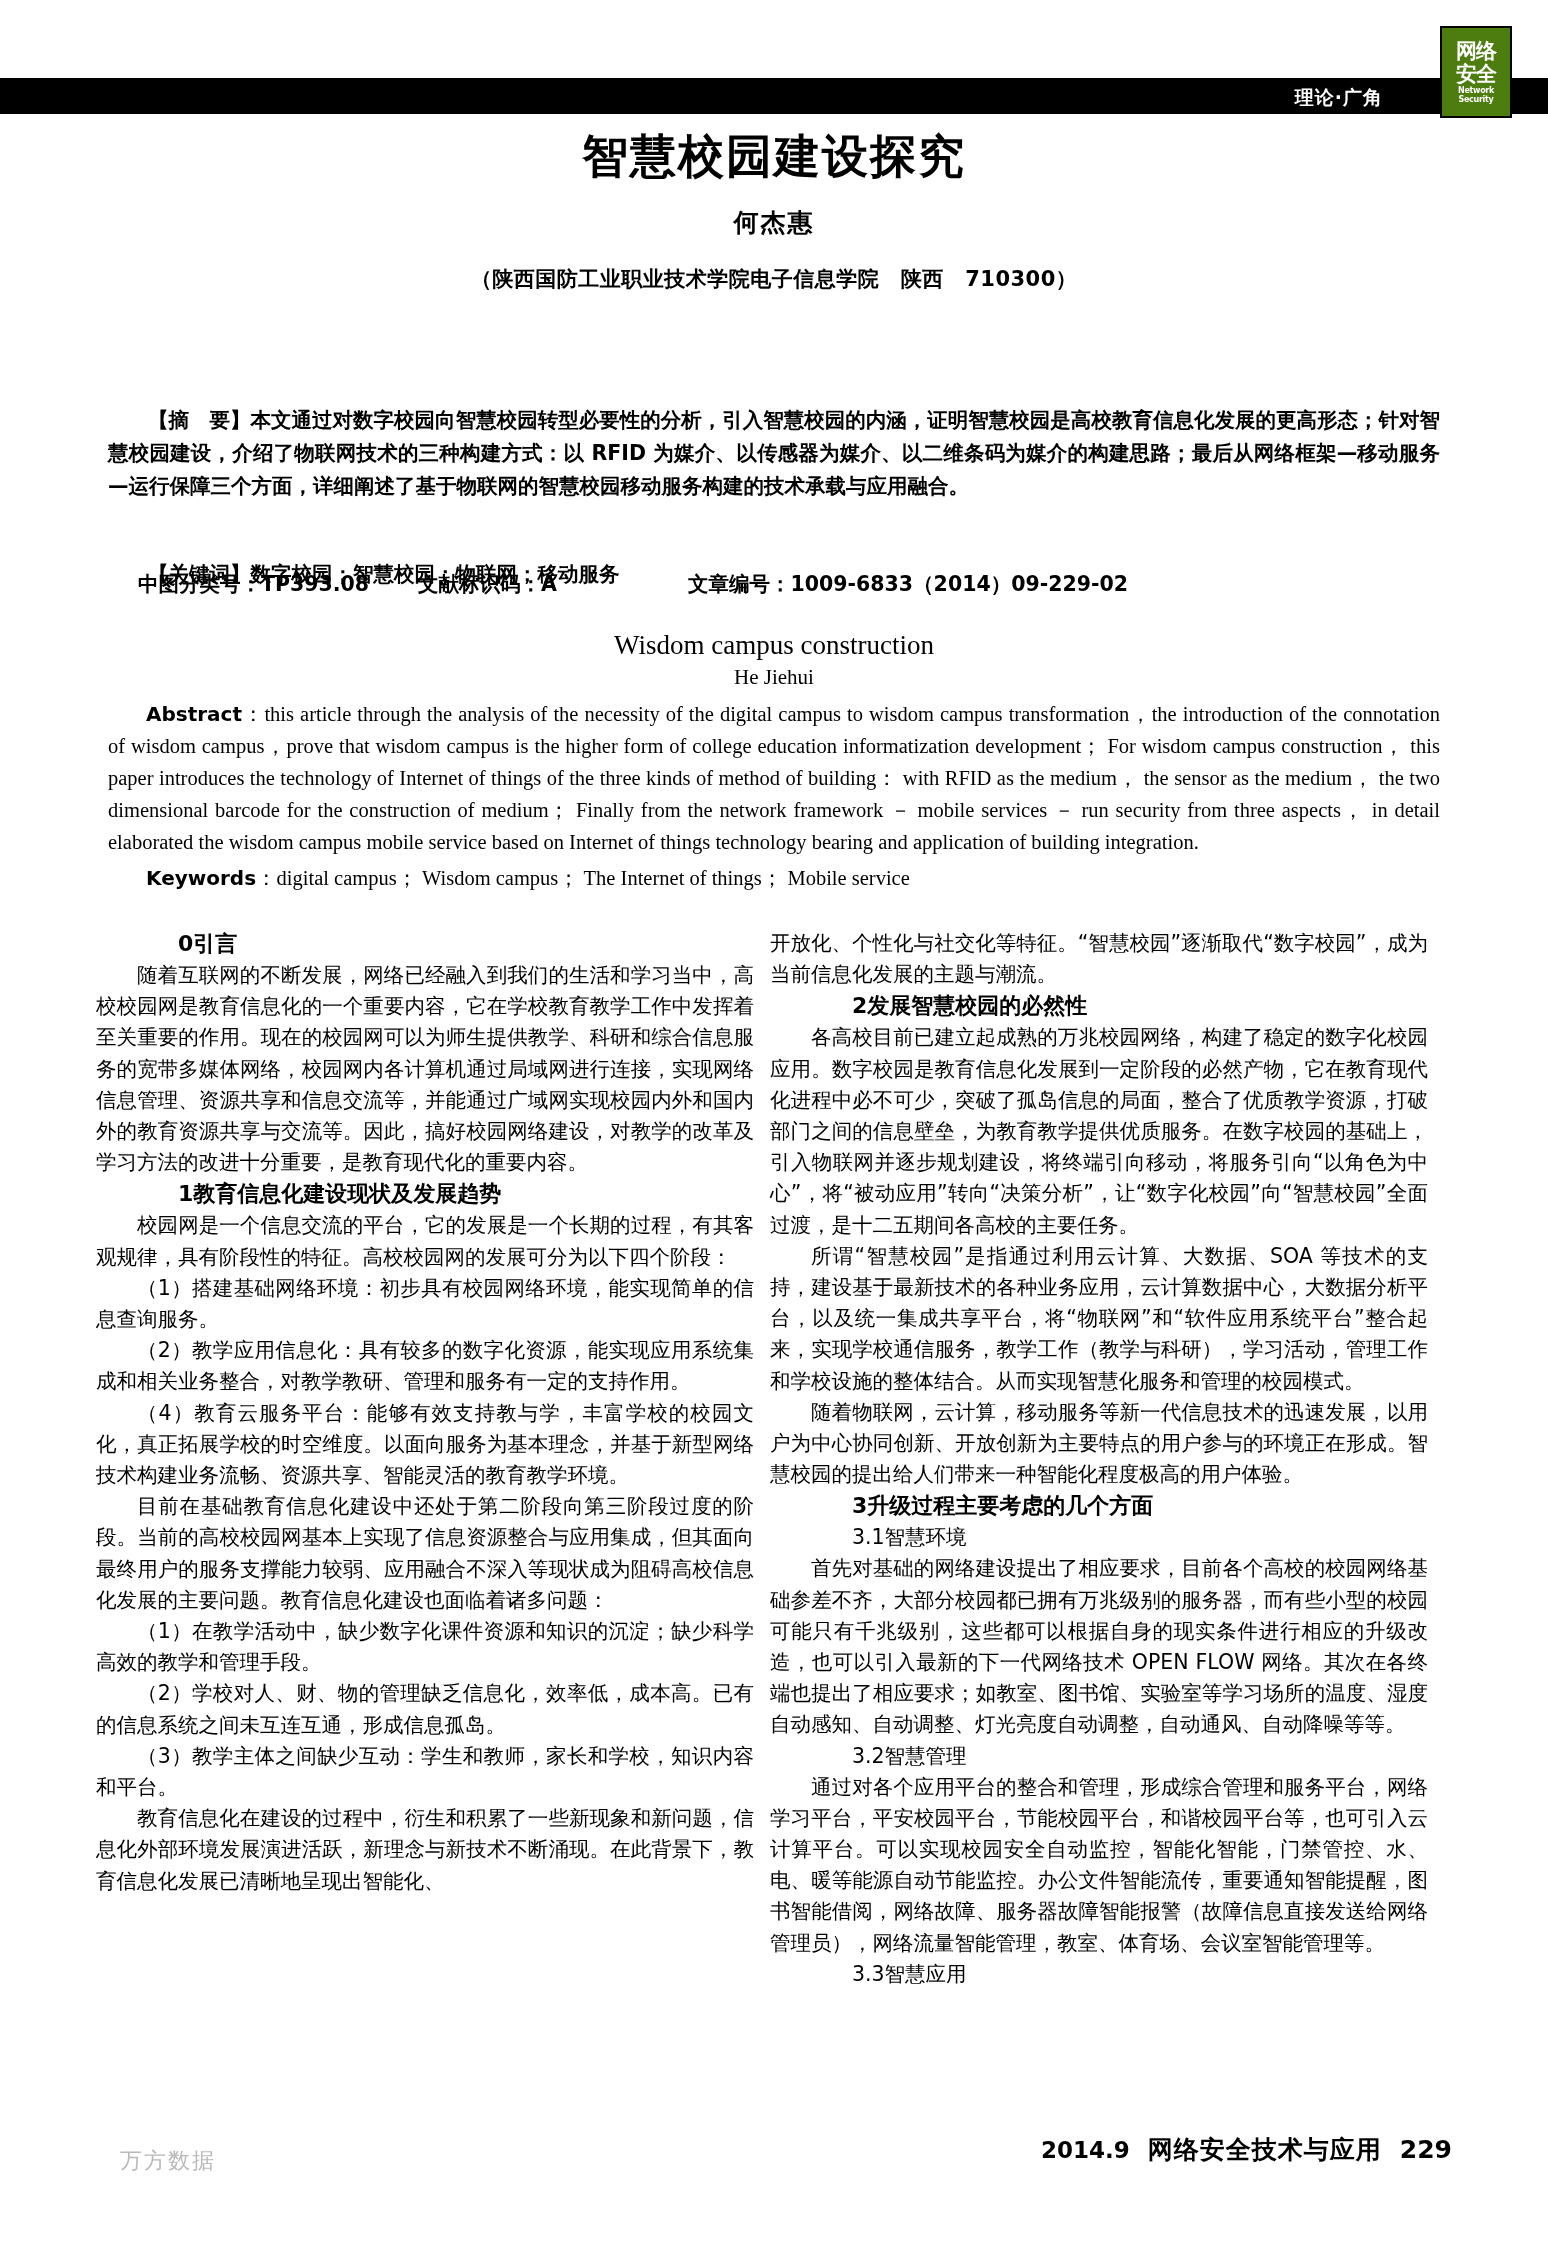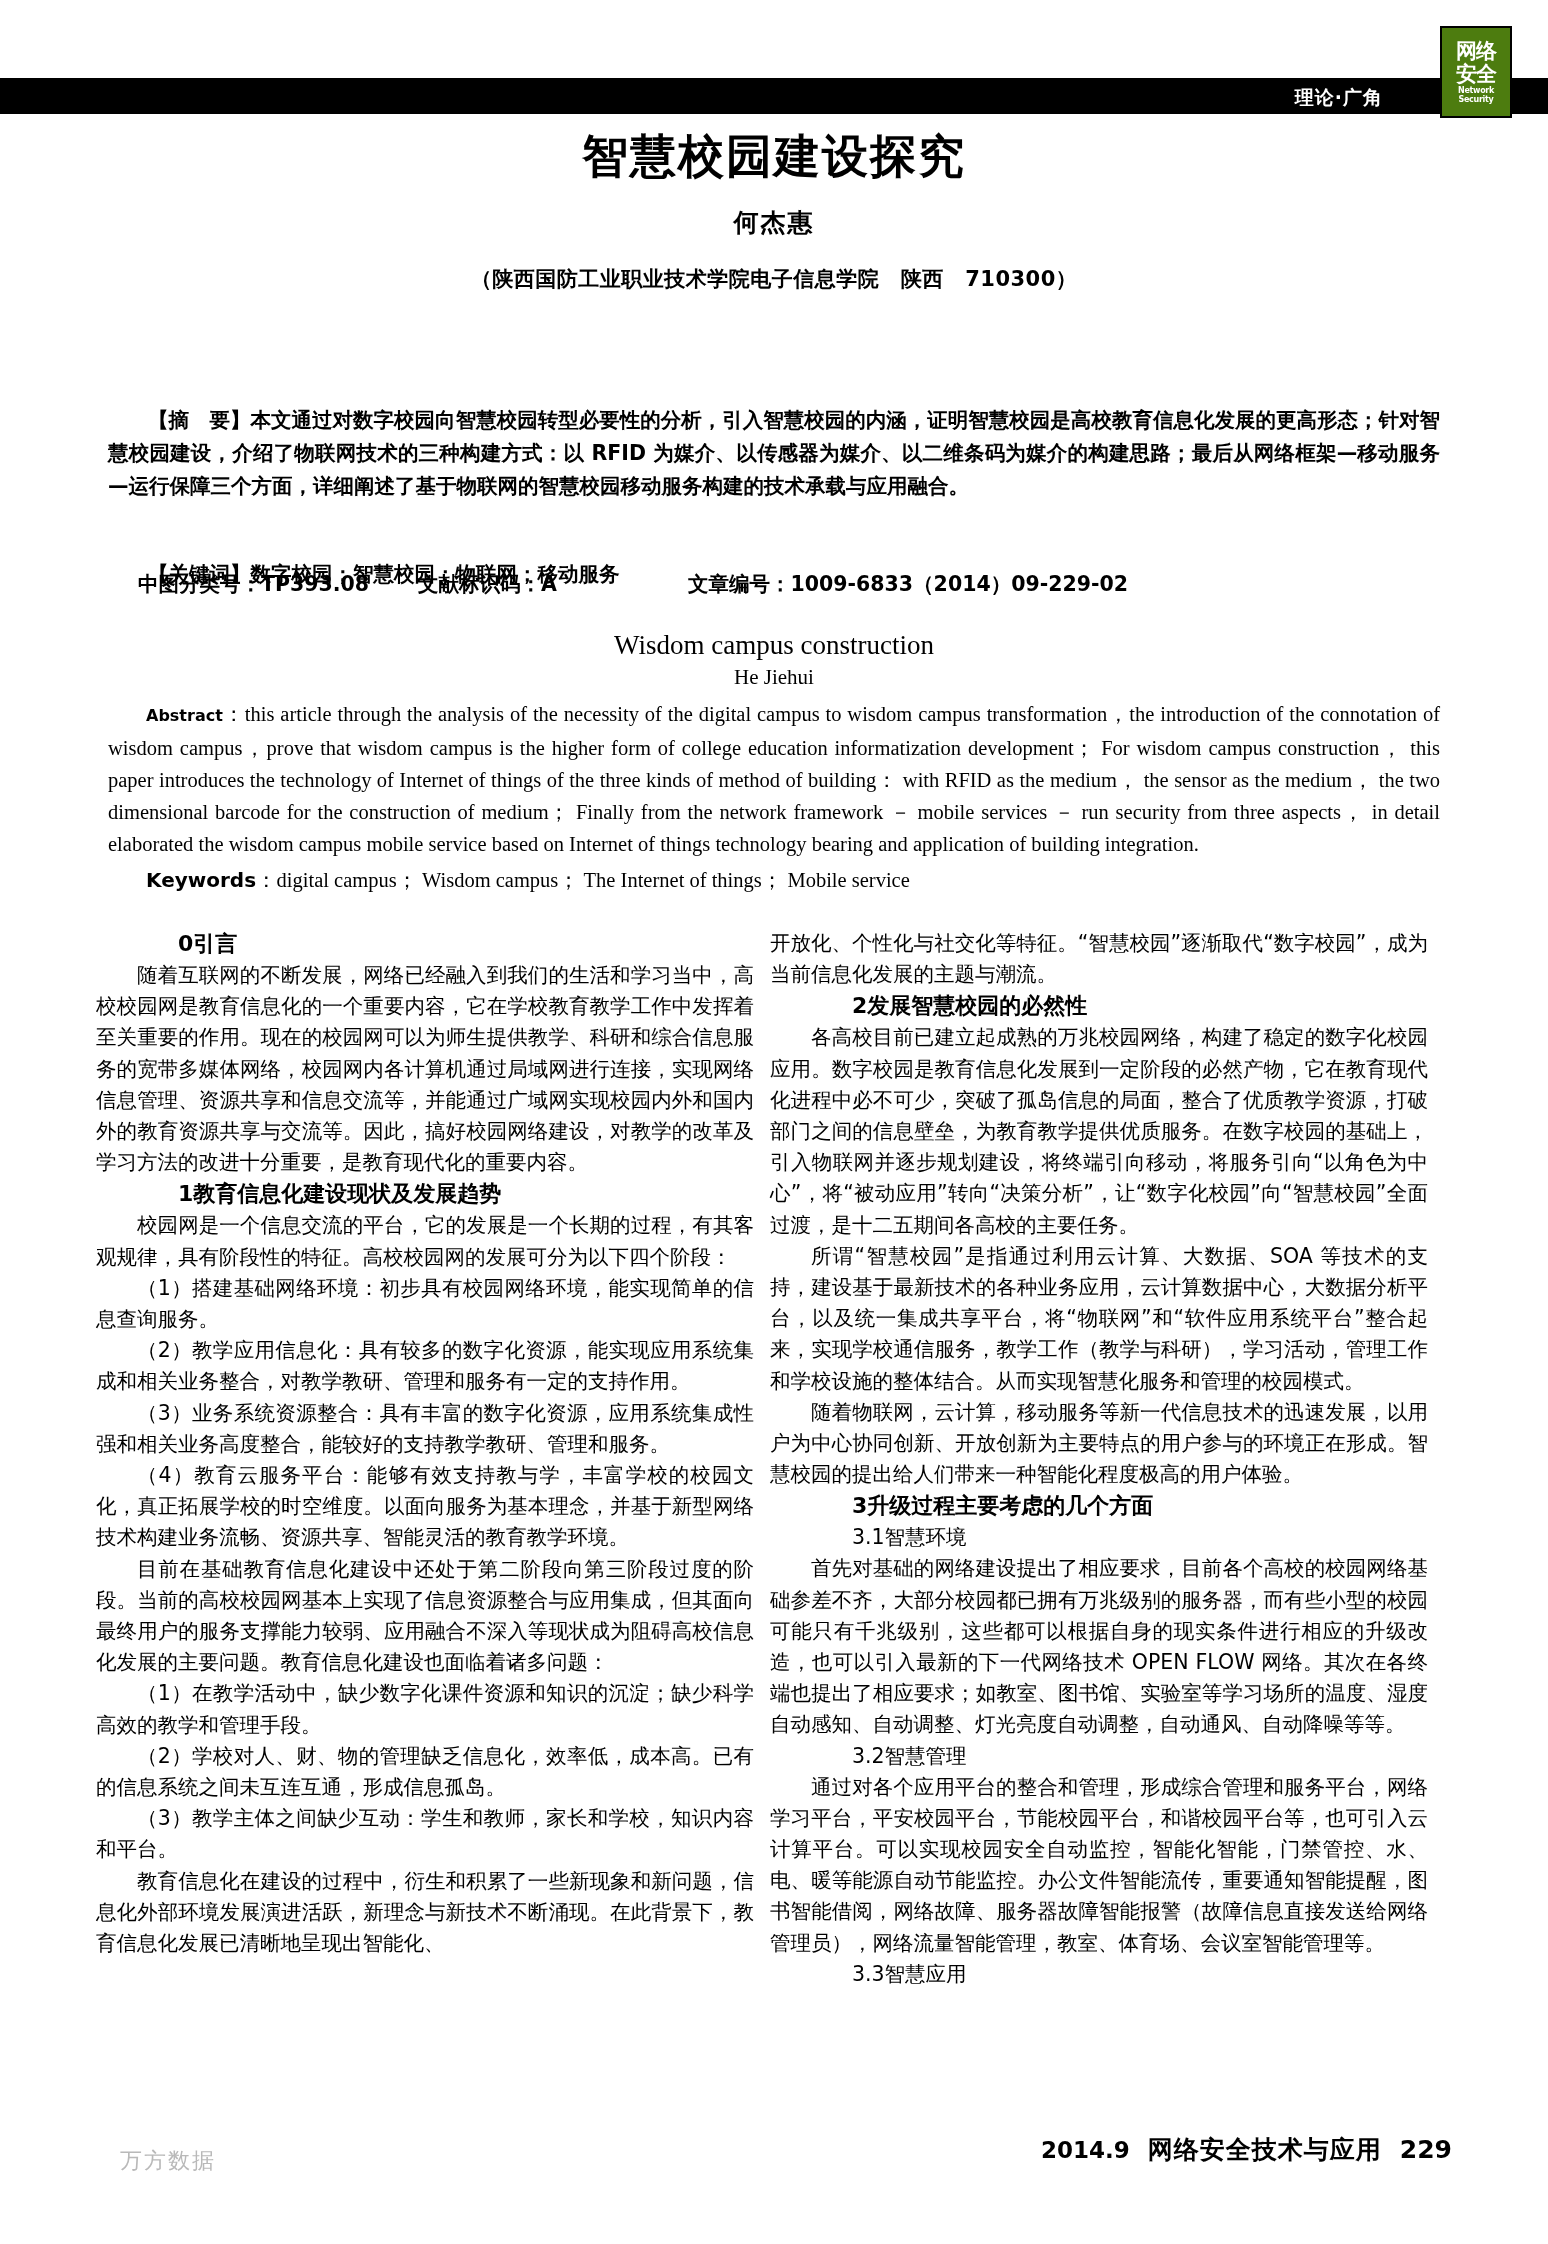--- a/index.html
+++ b/index.html
@@ -168,21 +168,21 @@
     line-height: 30px;
   }
   .en-abstract {
     margin-top: 6px;
     font-family: "Liberation Serif", serif;
     font-size: 20.5px;
     line-height: 32px;
     text-align: justify;
     text-indent: 38px;
   }
-  .en-abstract b { font-family: "DejaVu Sans", sans-serif; font-size: 16px; }
+  .en-abstract b { font-family: "DejaVu Sans", sans-serif; font-size: 20px; }
   .en-keywords {
     margin-top: 4px;
     font-family: "Liberation Serif", serif;
     font-size: 20.5px;
     line-height: 32px;
     text-indent: 38px;
   }
   .en-keywords b { font-family: "DejaVu Sans", sans-serif; font-size: 20px; }
 
   
@@ -289,21 +289,20 @@
 
   <div class="body-cols">
 
     <div class="col">
       <p class="sec-h"><span class="num">0</span><span>引言</span></p>
       <p>随着互联网的不断发展，网络已经融入到我们的生活和学习当中，高校校园网是教育信息化的一个重要内容，它在学校教育教学工作中发挥着至关重要的作用。现在的校园网可以为师生提供教学、科研和综合信息服务的宽带多媒体网络，校园网内各计算机通过局域网进行连接，实现网络信息管理、资源共享和信息交流等，并能通过广域网实现校园内外和国内外的教育资源共享与交流等。因此，搞好校园网络建设，对教学的改革及学习方法的改进十分重要，是教育现代化的重要内容。</p>
       <p class="sec-h"><span class="num">1</span><span>教育信息化建设现状及发展趋势</span></p>
       <p>校园网是一个信息交流的平台，它的发展是一个长期的过程，有其客观规律，具有阶段性的特征。高校校园网的发展可分为以下四个阶段：</p>
       <p>（1）搭建基础网络环境：初步具有校园网络环境，能实现简单的信息查询服务。</p>
       <p>（2）教学应用信息化：具有较多的数字化资源，能实现应用系统集成和相关业务整合，对教学教研、管理和服务有一定的支持作用。</p>
-      <p>（3）业务系统资源整合：具有丰富的数字化资源，应用系统集成性强和相关业务高度整合，能较好的支持教学教研、管理和服务。</p>
       <p>（4）教育云服务平台：能够有效支持教与学，丰富学校的校园文化，真正拓展学校的时空维度。以面向服务为基本理念，并基于新型网络技术构建业务流畅、资源共享、智能灵活的教育教学环境。</p>
       <p>目前在基础教育信息化建设中还处于第二阶段向第三阶段过度的阶段。当前的高校校园网基本上实现了信息资源整合与应用集成，但其面向最终用户的服务支撑能力较弱、应用融合不深入等现状成为阻碍高校信息化发展的主要问题。教育信息化建设也面临着诸多问题：</p>
       <p>（1）在教学活动中，缺少数字化课件资源和知识的沉淀；缺少科学高效的教学和管理手段。</p>
       <p>（2）学校对人、财、物的管理缺乏信息化，效率低，成本高。已有的信息系统之间未互连互通，形成信息孤岛。</p>
       <p>（3）教学主体之间缺少互动：学生和教师，家长和学校，知识内容和平台。</p>
       <p>教育信息化在建设的过程中，衍生和积累了一些新现象和新问题，信息化外部环境发展演进活跃，新理念与新技术不断涌现。在此背景下，教育信息化发展已清晰地呈现出智能化、</p>
     </div>
 
     <div class="col">
       <p class="noind">开放化、个性化与社交化等特征。“智慧校园”逐渐取代“数字校园”，成为当前信息化发展的主题与潮流。</p>

